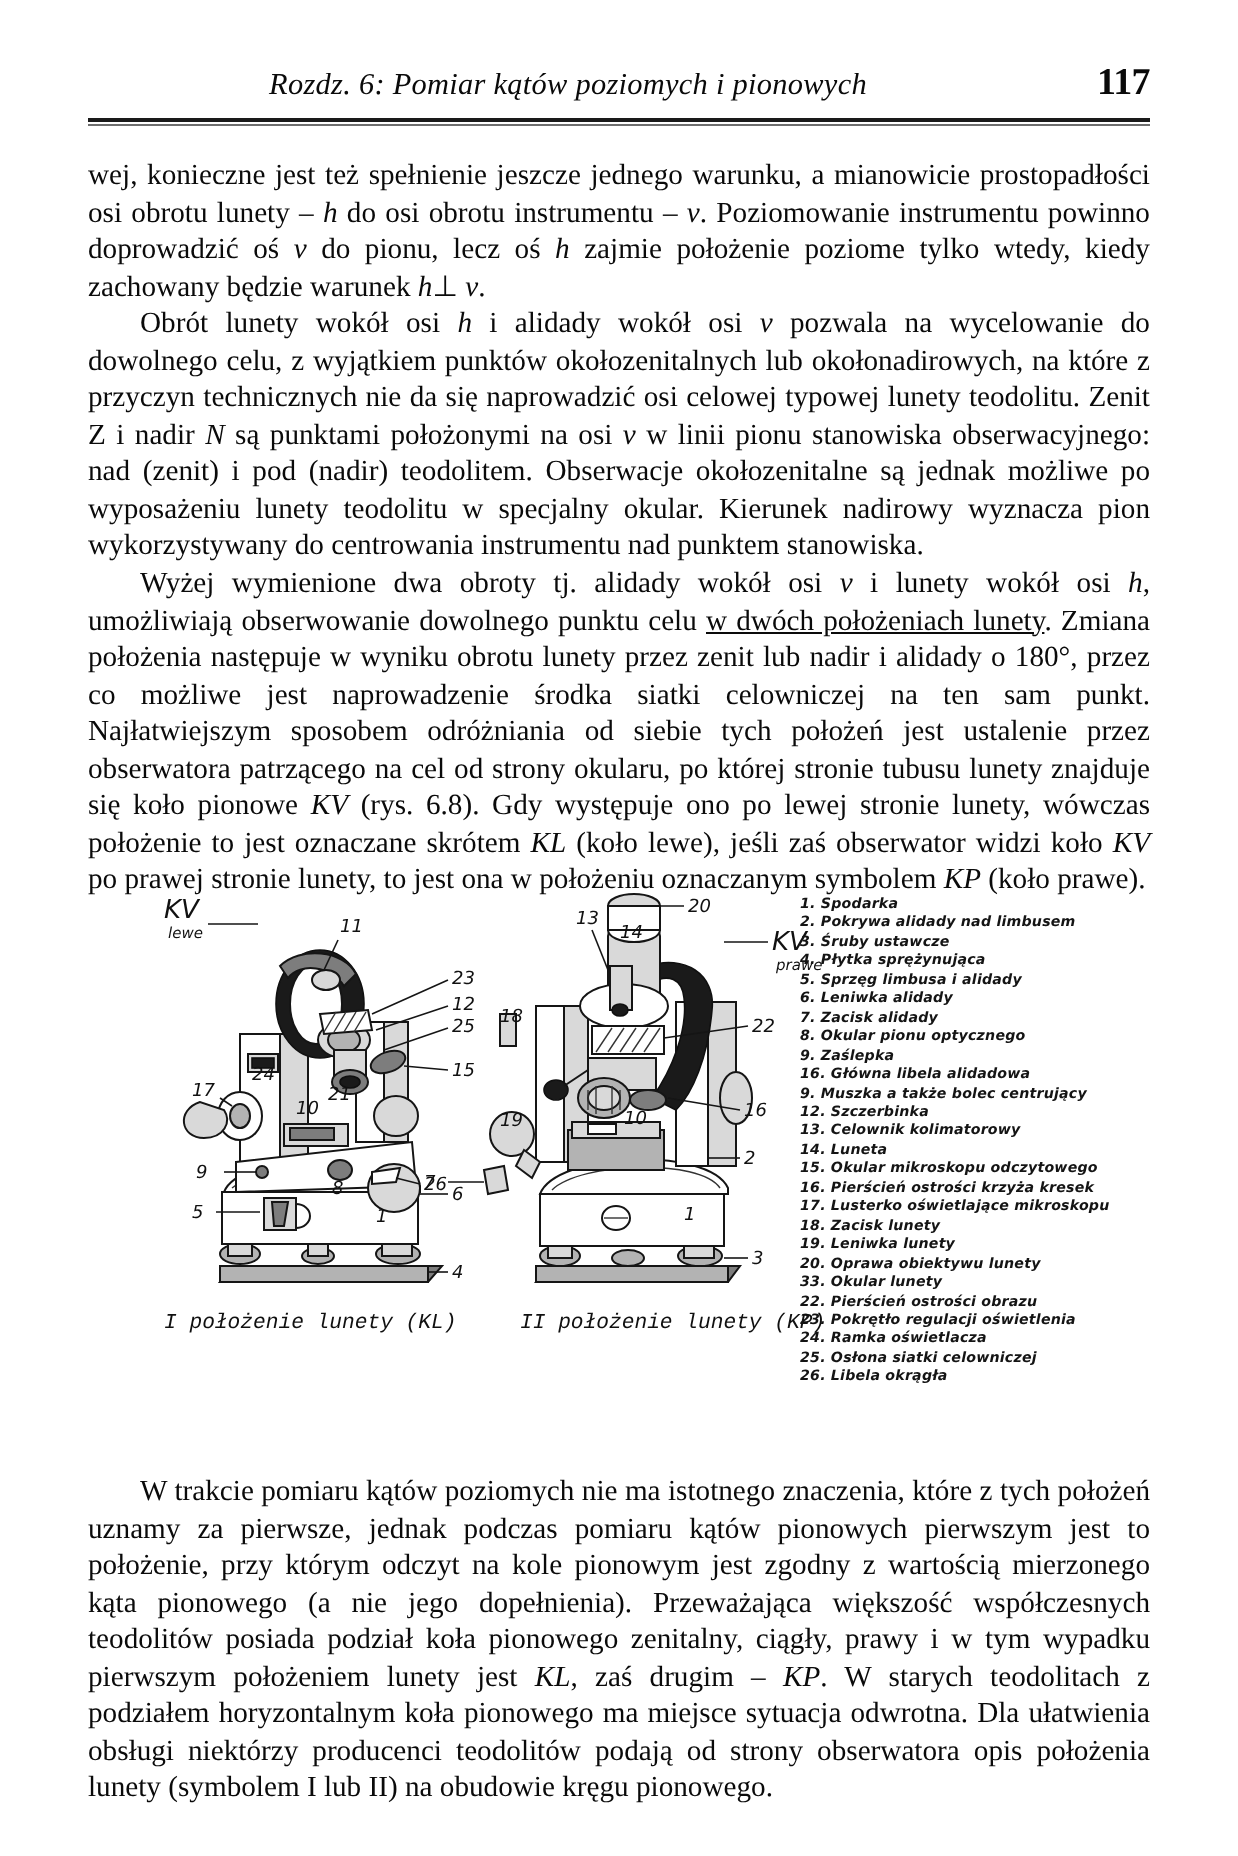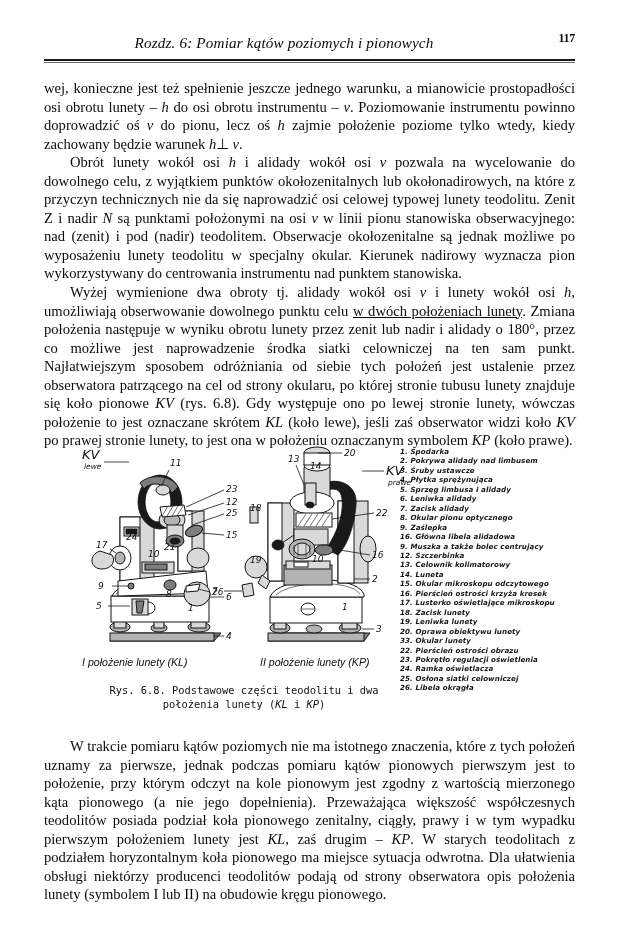--- a/index.html
+++ b/index.html
@@ -42,21 +42,21 @@
     font-style: italic;
     font-size: 15.2px;
     letter-spacing: 0.15px;
     white-space: nowrap;
   }
   .runhead-pageno {
     position: absolute;
     right: 0;
     top: -3px;
     font-weight: bold;
-    font-size: 12px;
+    font-size: 19px;
     letter-spacing: -0.3px;
   }
   .runhead-rule {
     position: absolute;
     left: 0;
     top: 25px;
     width: 531px;
     height: 2px;
     background: #1a1a1a;
   }
@@ -127,21 +127,21 @@
   .fig-sublabels {
     position: absolute;
     left: 30px;
     top: 211px;
     width: 352px;
     height: 20px;
   }
   .fig-sublabel {
     position: absolute;
     top: 0;
-    font-family: Liberation Sans, sans-serif;
+    font-family: Liberation Mono, monospace;
     font-style: italic;
     font-size: 10.6px;
     white-space: nowrap;
     color: #101010;
   }
   #sublabel-left  { left: 8px; }
   #sublabel-right { left: 186px; }
 
   .fig-caption {
     position: absolute;
@@ -443,23 +443,19 @@
       <div>24. Ramka oświetlacza</div>
       <div>25. Osłona siatki celowniczej</div>
       <div>26. Libela okrągła</div>
     </div>
 
     <div class="fig-sublabels">
       <div class="fig-sublabel" id="sublabel-left">I położenie lunety (KL)</div>
       <div class="fig-sublabel" id="sublabel-right">II położenie lunety (KP)</div>
     </div>
 
-    <div class="fig-caption">
-      <div>Rys. 6.8. Podstawowe części teodolitu i dwa</div>
-      <div><span>położenia lunety (</span><span class="cap-it">KL</span><span> i </span><span class="cap-it">KP</span><span>)</span></div>
-    </div>
   </div>
 
   <div class="bodytext" id="para-bottom">
     <p>W trakcie pomiaru kątów poziomych nie ma istotnego znaczenia, które z tych położeń uznamy za pierwsze, jednak podczas pomiaru kątów pionowych pierwszym jest to położenie, przy którym odczyt na kole pionowym jest zgodny z wartością mierzonego kąta pionowego (a&nbsp;nie jego dopełnienia). Przeważająca większość współczesnych teodolitów posiada podział koła pionowego zenitalny, ciągły, prawy i w tym wypadku pierwszym położeniem lunety jest <i>KL</i>, zaś drugim – <i>KP</i>. W starych teodolitach z podziałem horyzontalnym koła pionowego ma miejsce sytuacja odwrotna. Dla ułatwienia obsługi niektórzy producenci teodolitów podają od strony obserwatora opis położenia lunety (symbolem I lub II) na obudowie kręgu pionowego.</p>
   </div>
 
 </div>
 
 </body></html>

